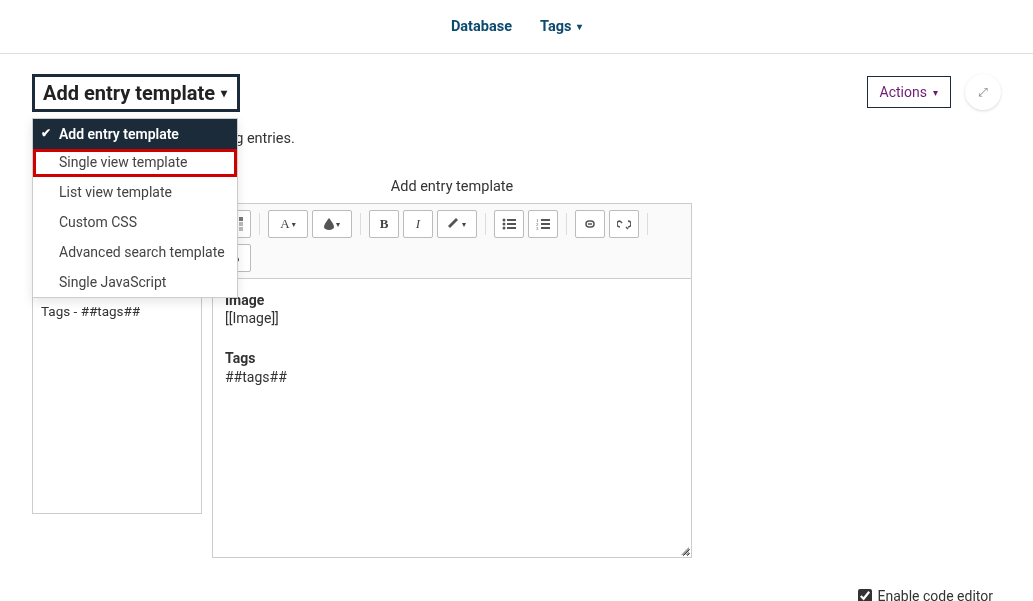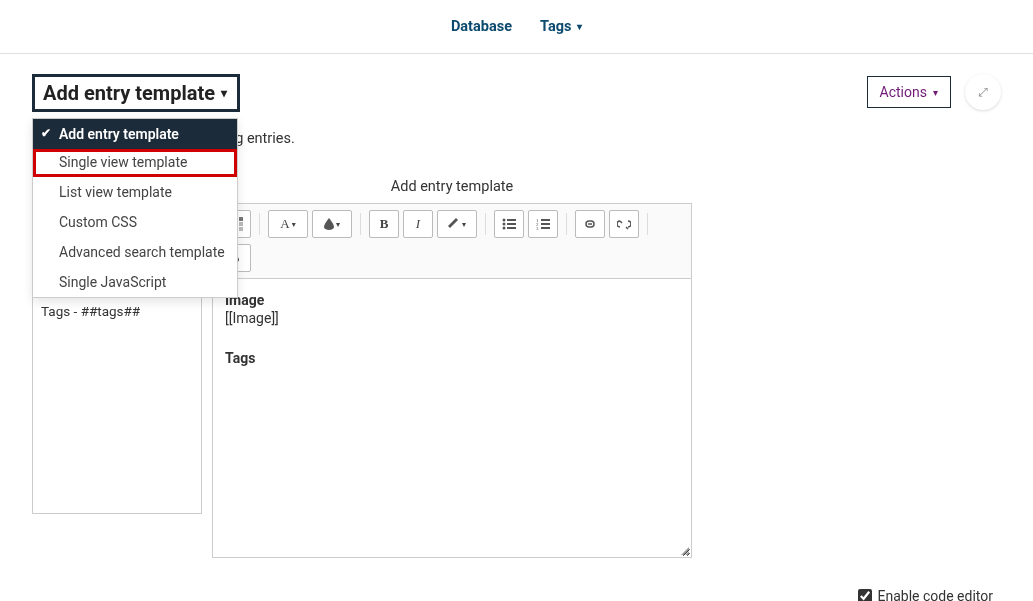--- a/index.html
+++ b/index.html
@@ -203,20 +203,21 @@
           <div class="tb-btn">
             <span style="display:inline-block;transform:rotate(180deg);">¶</span>
           </div>
         </div>
       </div>
 
       <div class="editor-area">
         <p class="field-label">Image</p>
         <p>[[Image]]</p>
         <p class="field-label">Tags</p>
+        <p>##tags##</p>
         <div class="resize-handle"></div>
       </div>
     </div>
   </div>
 
   <div class="footer-opt">
     <input type="checkbox" checked="" style="">
     <span>Enable code editor</span>
   </div>
 

